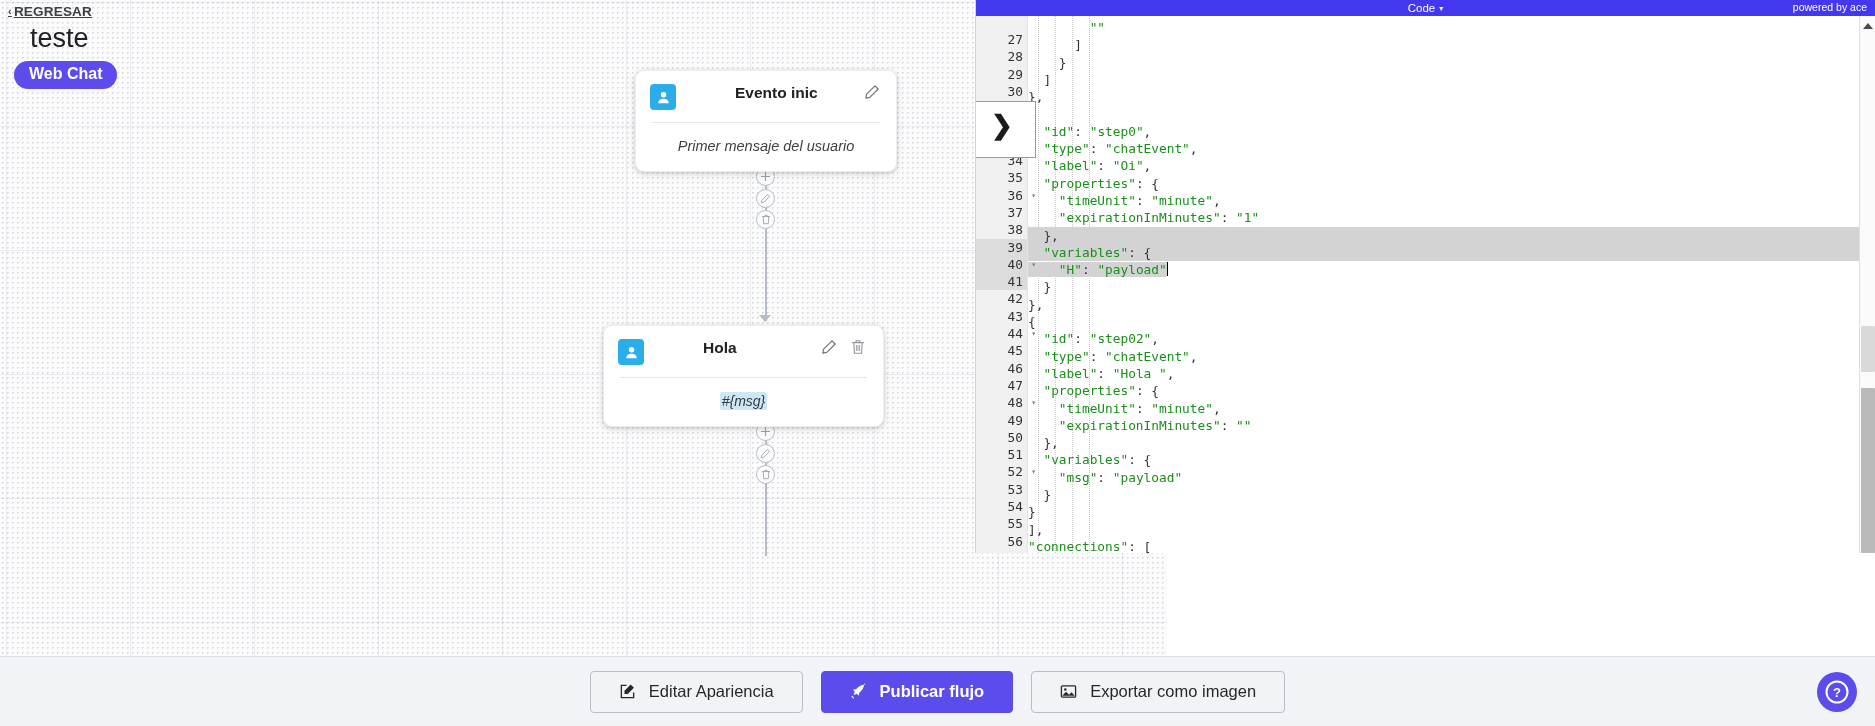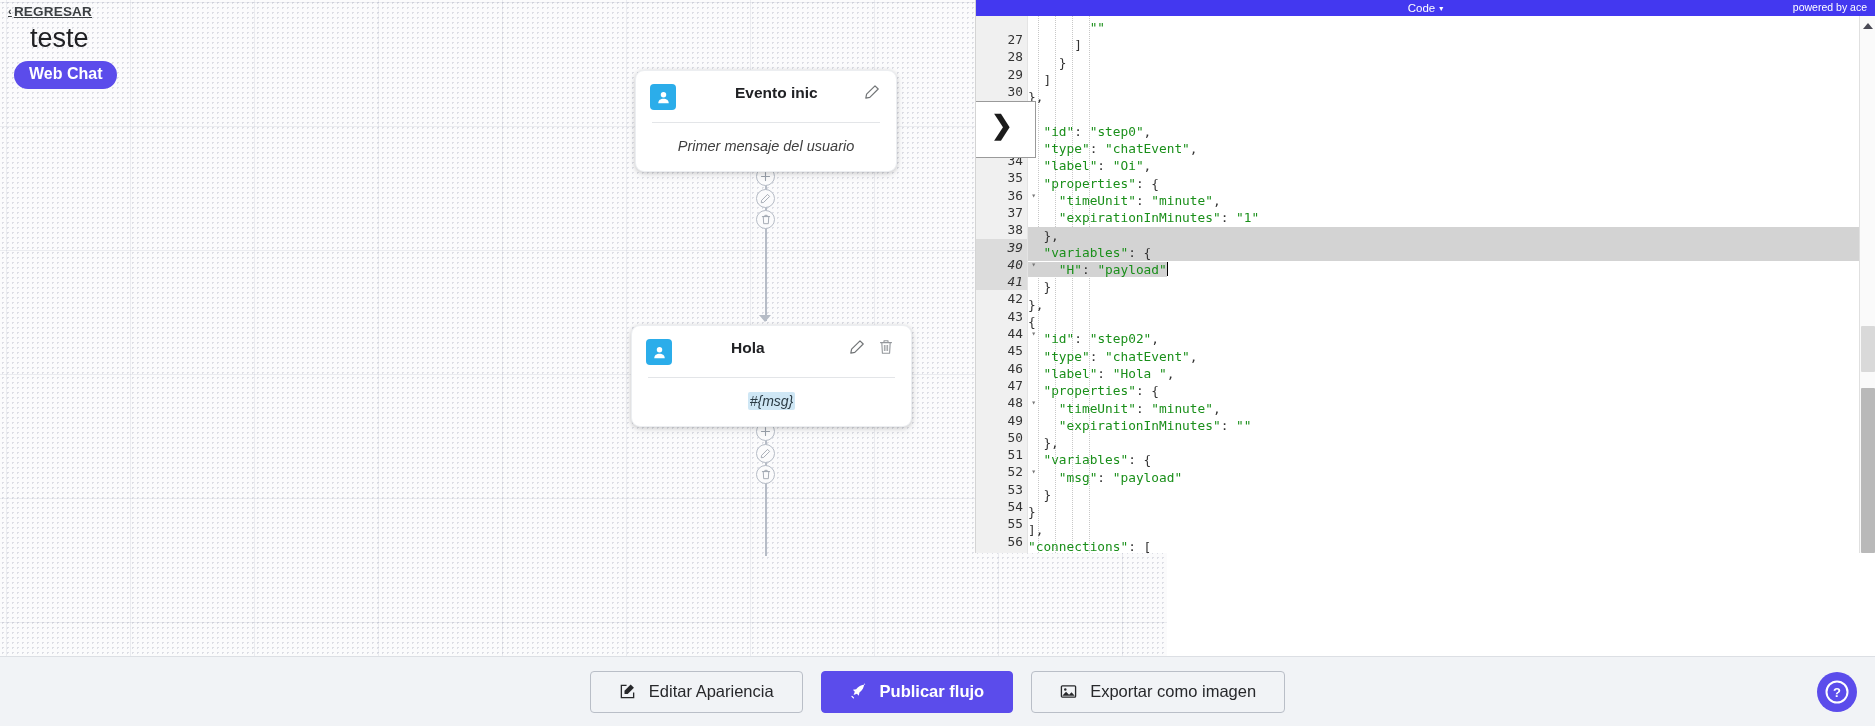--- a/index.html
+++ b/index.html
@@ -65,21 +65,21 @@
     padding: 15px 16px 17px; font-size: 14.5px; font-style: italic;
     color: #444; text-align: center;
   }
   .node-body.placeholder { color: #3f3f3f; }
   .var-chip {
     background: #cfe7f5; color: #2b3b44; padding: 1px 2px; border-radius: 2px;
     font-style: italic; font-size: 14px;
   }
 
   #node-initial { left: 635px; top: 70px; width: 262px; }
-  #node-hola    { left: 631px; top: 325px; width: 281px; }
+  #node-hola    { left: 603px; top: 325px; width: 281px; }
 
   
   .conn-line { position: absolute; width: 1.6px; background: #b6bcc6; }
   .arrow-head {
     position: absolute; width: 0; height: 0;
     border-left: 6px solid transparent; border-right: 6px solid transparent;
     border-top: 7px solid #b6bcc6;
   }
   .cbtn {
     position: absolute; width: 19px; height: 19px; border-radius: 50%;
@@ -111,21 +111,21 @@
             font-family: "DejaVu Sans Mono", monospace; font-size: 12.8px; }
   #gutter {
     width: 52px; flex: none; background: #f0f0f0; color: #333;
     text-align: right; padding-top: 15px; position: relative; z-index: 2;
     border-right: 1px solid #e4e4e4;
   }
   .gline {
     height: 17.3px; line-height: 17.3px; padding-right: 4px;
     position: relative; white-space: nowrap;
   }
-  .gline.sel { background: #dcdcdc; font-style: italic; }
+  .gline.sel { background: #dcdcdc; }
   .gline .fold {
     position: absolute; right: -9px; top: 0; color: #777; font-size: 8px;
   }
   #code-area { position: relative; flex: 1; padding-top: 3px; overflow: hidden; }
   .cline {
     height: 17.3px; line-height: 17.3px; white-space: pre; position: relative;
     color: #333;
   }
   .cline .hl { background: #d3d3d3; }
   .cline.full-sel { background: #d3d3d3; }

